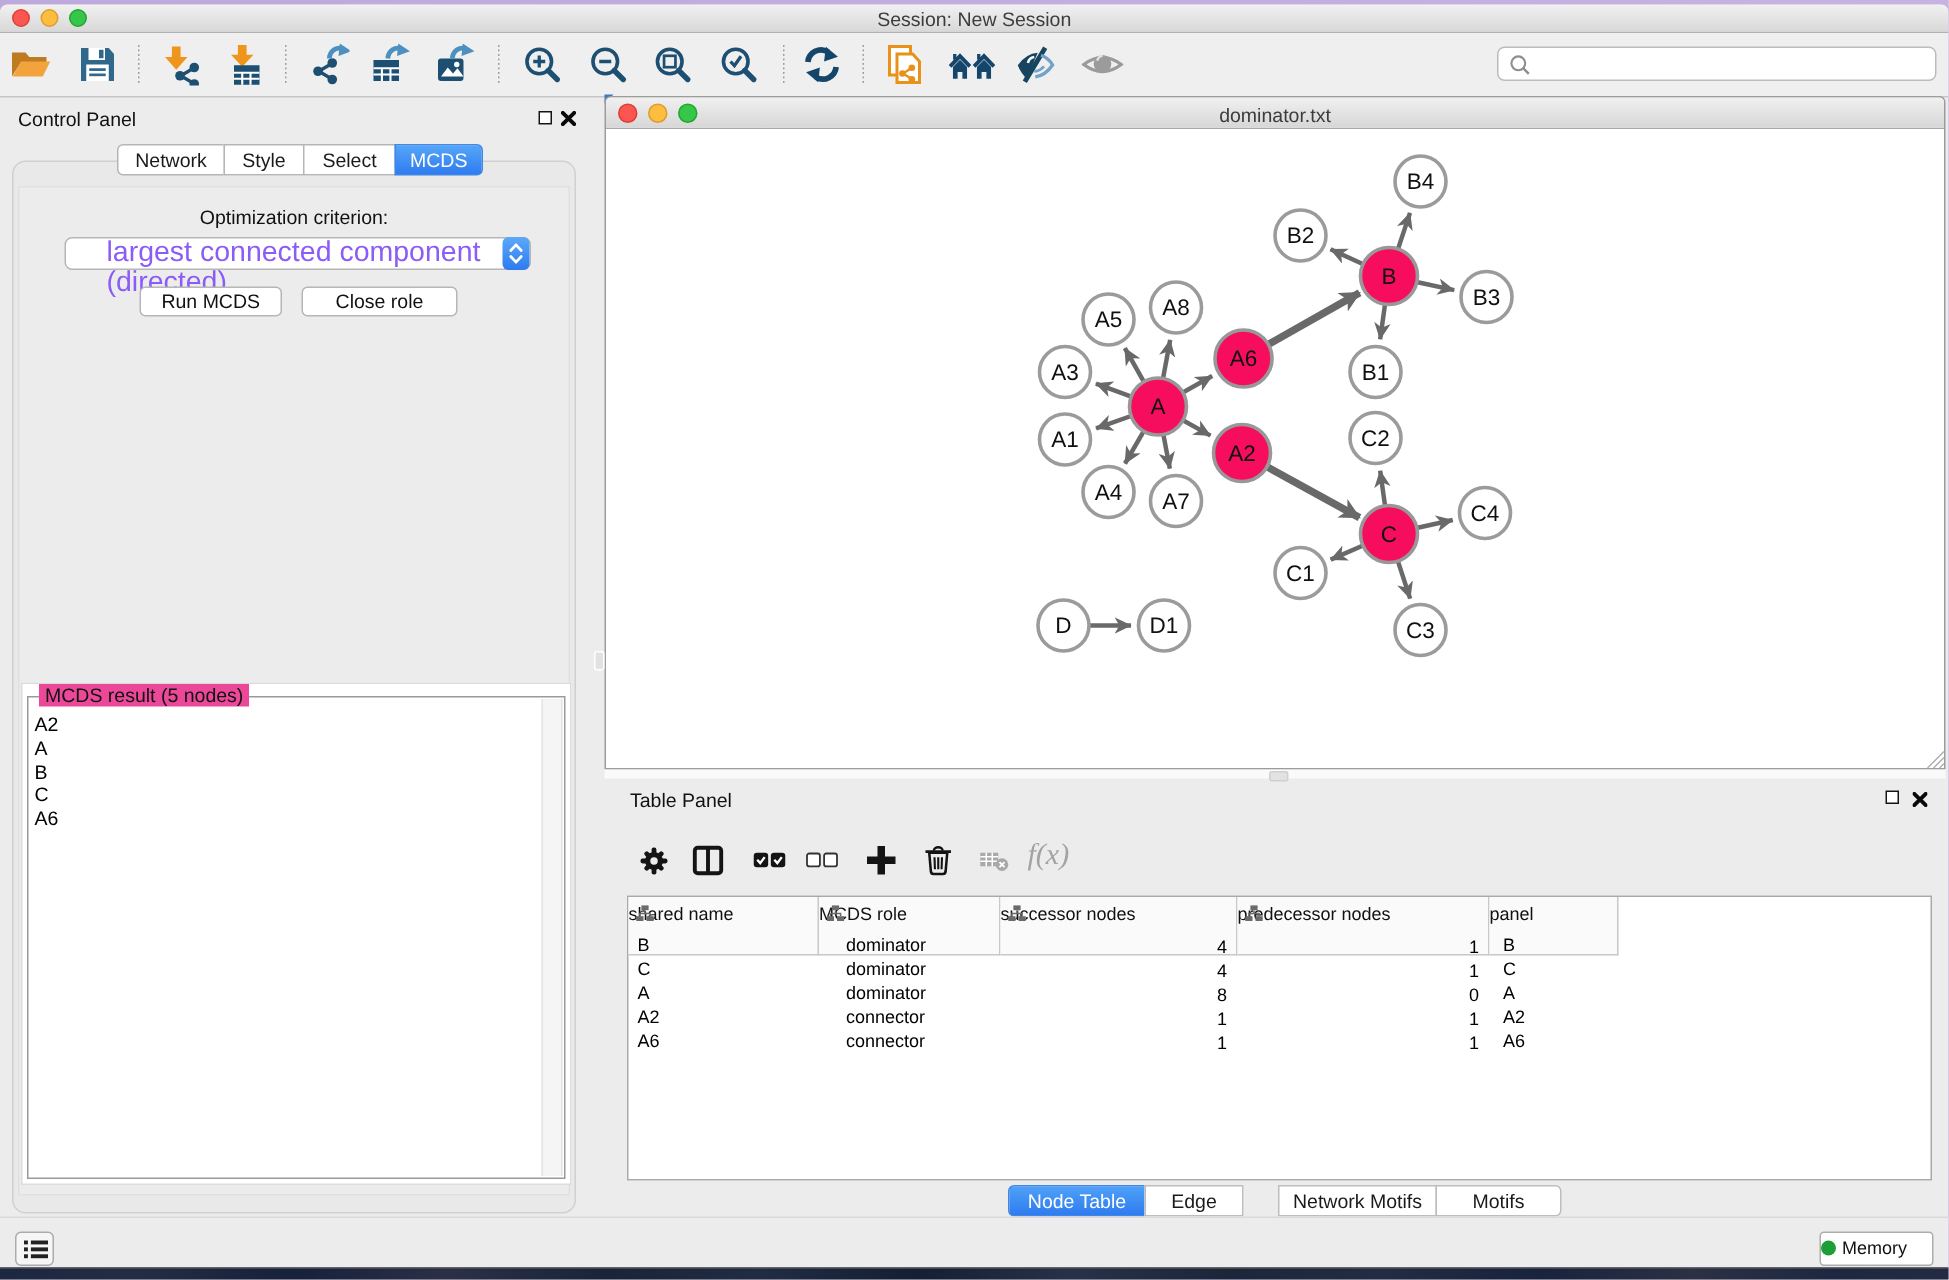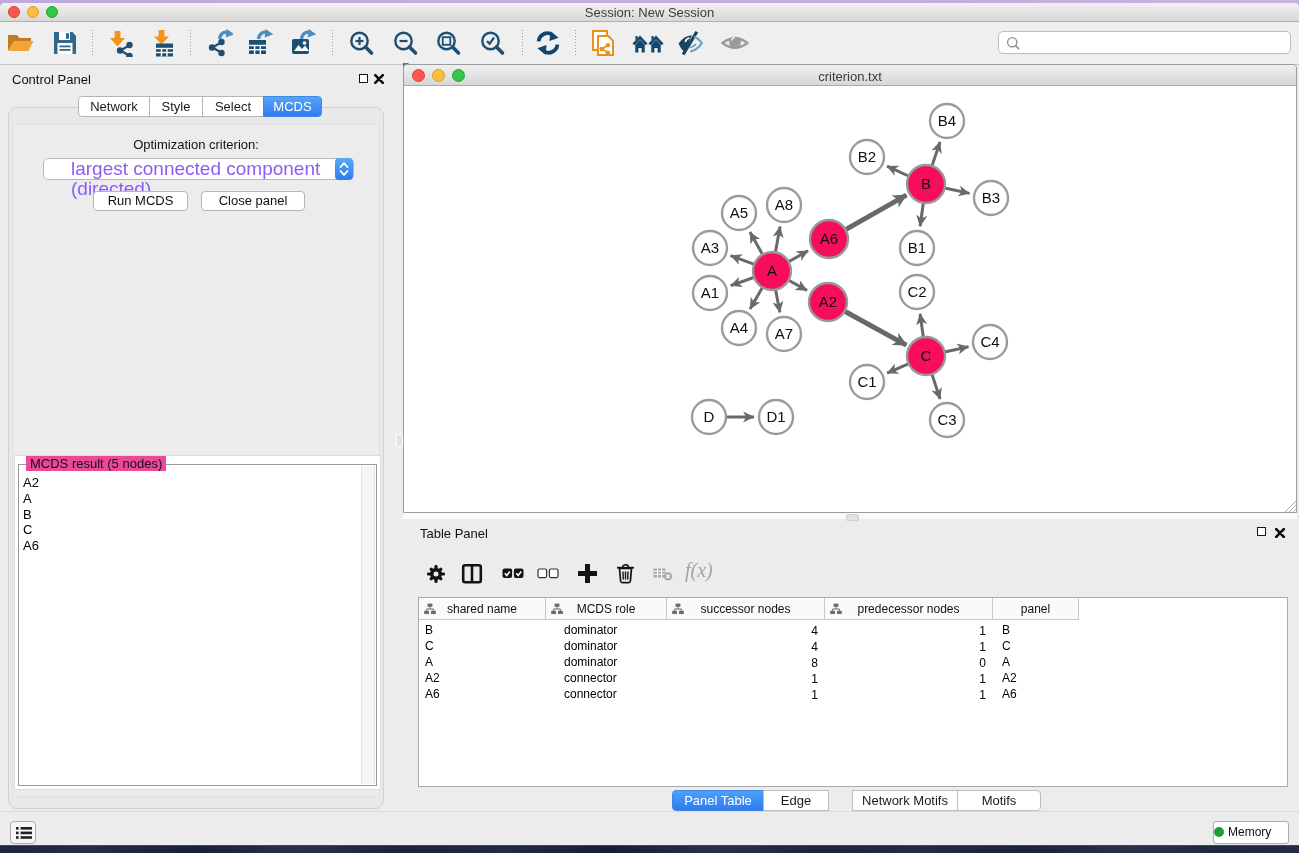--- a/index.html
+++ b/index.html
@@ -45,21 +45,21 @@
 #graph{position:absolute;left:0;top:22px}
 .e1{stroke:#696969;stroke-width:3}
 .e2{stroke:#696969;stroke-width:5}
 .np{fill:#f60d5e;stroke:#989898;stroke-width:2.4}
 .nw{fill:#fff;stroke:#9b9b9b;stroke-width:2.4}
 .nl{font-size:15px;fill:#101010;text-anchor:middle;font-family:"Liberation Sans",sans-serif}
 
 #tp-title{position:absolute;left:420px;top:523px;font-size:13px;color:#111}
 #tp-toolbar{position:absolute;left:418px;top:555px;height:30px}
 #tbl{position:absolute;left:418px;top:594px;width:870px;height:190px;background:#fff;border:1px solid #a9a9a9;font-size:12px;color:#000}
-.hcell{position:absolute;top:0;height:22px;background:#fafafa;border-right:1px solid #c8c8c8;border-bottom:1px solid #c8c8c8;text-align:center;line-height:22px}
+.hcell{position:absolute;top:0;height:39px;background:#fafafa;border-right:1px solid #c8c8c8;border-bottom:1px solid #c8c8c8;line-height:22px}
 .trow{position:absolute;height:16px;line-height:16px}
 .hicon{position:absolute;left:5px;top:5px}
 .hcell{font-size:12px;color:#111}
 #btabs{position:absolute;left:672px;top:787px;height:21px;font-size:13px}
 .btab{position:absolute;top:0;height:21px;border:1px solid #bdbdbd;background:#fff;color:#1a1a1a;text-align:center;line-height:20px}
 .btab.sel{background:linear-gradient(#4fa0f8,#2e7cf0);color:#fff;border-color:#3f87e8}
 #membtn{position:absolute;left:1213px;top:818px;width:76px;height:23px;background:#fff;border:1px solid #adadad;border-radius:3px;font-size:12px;color:#111;line-height:21px}
 #listbtn{position:absolute;left:10px;top:818px;width:26px;height:23px;background:#f6f6f6;border:1px solid #ababab;border-radius:4px}
 #search{position:absolute;left:998px;top:28px;width:293px;height:23px;background:#fff;border:1px solid #bcbcbc;border-radius:5px}
 </style></head>
@@ -221,36 +221,36 @@
     <div class="tab sel" style="left:185px;width:59px;border-radius:0 4px 4px 0">MCDS</div>
   </div>
   <div id="optlabel">Optimization criterion:</div>
   <div id="dropdown">largest connected component (directed)
     <div id="dropbtn"><svg width="18" height="22" viewBox="0 0 18 22">
             <path d="M5.5 9 L9 5.2 L12.5 9" fill="none" stroke="#fff" stroke-width="1.8" stroke-linecap="round" stroke-linejoin="round"></path>
             <path d="M5.5 13 L9 16.8 L12.5 13" fill="none" stroke="#fff" stroke-width="1.8" stroke-linecap="round" stroke-linejoin="round"></path>
           </svg></div>
   </div>
   <div class="btn" style="left:93px;top:188px;width:95px">Run MCDS</div>
-  <div class="btn" style="left:201px;top:188px;width:104px">Close panel</div>
+  <div class="btn" style="left:201px;top:188px;width:104px">Close role</div>
   <div id="mcds-box">
     <div id="mcds-fs">
           <div id="mcds-legend">MCDS result (5 nodes)</div>
       <div id="mcds-list">A2<br>A<br>B<br>C<br>A6</div>
       <div id="mcds-scroll"></div>
     </div>
   </div>
 
   <div style="position:absolute;left:403px;top:60px;width:0;height:0;border-top:6px solid #3e74c9;border-right:6px solid transparent"></div>
   <div id="nw">
     <div id="nw-title">
       <div class="tl t1"></div>
           <div class="tl t2"></div>
           <div class="tl t3"></div>
-      <div id="nw-ttext">criterion.txt</div>
+      <div id="nw-ttext">dominator.txt</div>
     </div>
     <svg id="graph" width="892" height="423" viewBox="0 0 892 423">
       <defs>
         <marker id="ar1" markerUnits="userSpaceOnUse" markerWidth="13" markerHeight="11" refX="11" refY="5.5" orient="auto">
               <path d="M0,0 L11.5,5.5 L0,11 L3.2,5.5 Z" fill="#696969"></path>
             </marker>
         <marker id="ar2" markerUnits="userSpaceOnUse" markerWidth="15" markerHeight="14" refX="13" refY="7" orient="auto">
               <path d="M0,0 L14,7 L0,14 L3.8,7 Z" fill="#696969"></path>
             </marker>
       </defs>
@@ -448,21 +448,21 @@
         <div class="trow" style="left:299px;top:73px;width:100px;text-align:right">1</div>
         <div class="trow" style="left:467px;top:73px;width:100px;text-align:right">1</div>
         <div class="trow" style="left:583px;top:72px">A2</div>
     <div class="trow" style="left:6px;top:88px">A6</div>
         <div class="trow" style="left:145px;top:88px">connector</div>
         <div class="trow" style="left:299px;top:89px;width:100px;text-align:right">1</div>
         <div class="trow" style="left:467px;top:89px;width:100px;text-align:right">1</div>
         <div class="trow" style="left:583px;top:88px">A6</div>
   </div>
   <div id="btabs">
-    <div class="btab sel" style="left:0;width:92px;border-radius:4px 0 0 4px">Panel Table</div>
+    <div class="btab sel" style="left:0;width:92px;border-radius:4px 0 0 4px">Node Table</div>
     <div class="btab" style="left:91px;width:66px">Edge Table</div>
     <div class="btab" style="left:180px;width:106px">Network Motifs</div>
     <div class="btab" style="left:285px;width:84px;border-radius:0 4px 4px 0">Motifs</div>
   </div>
   <div id="statusbar"></div>
   <div id="listbtn">
         <svg style="position:absolute;left:5px;top:4px" width="16" height="14" viewBox="0 0 16 14">
           <g fill="#222">
             <rect x="0" y="1" width="2.6" height="2.6"></rect>
             <rect x="0" y="5.6" width="2.6" height="2.6"></rect>

